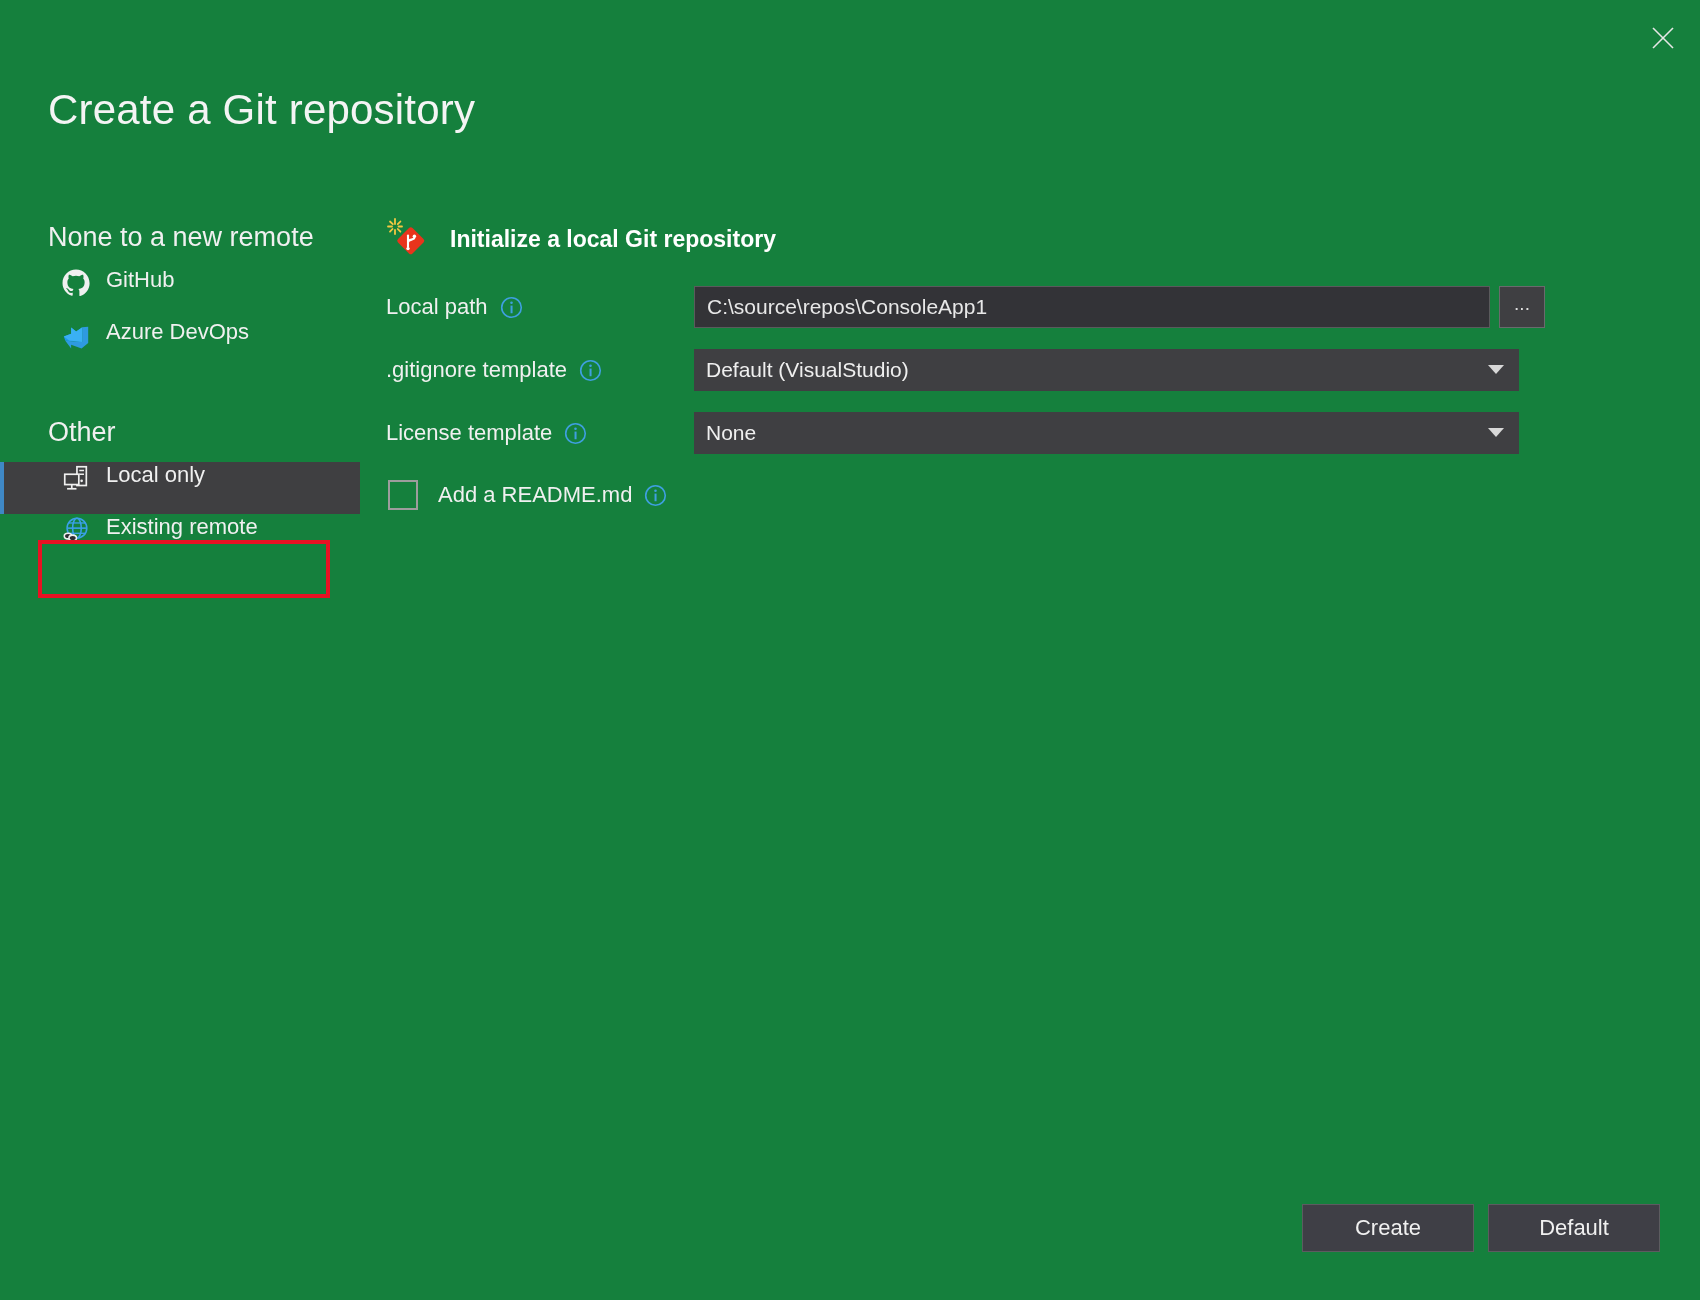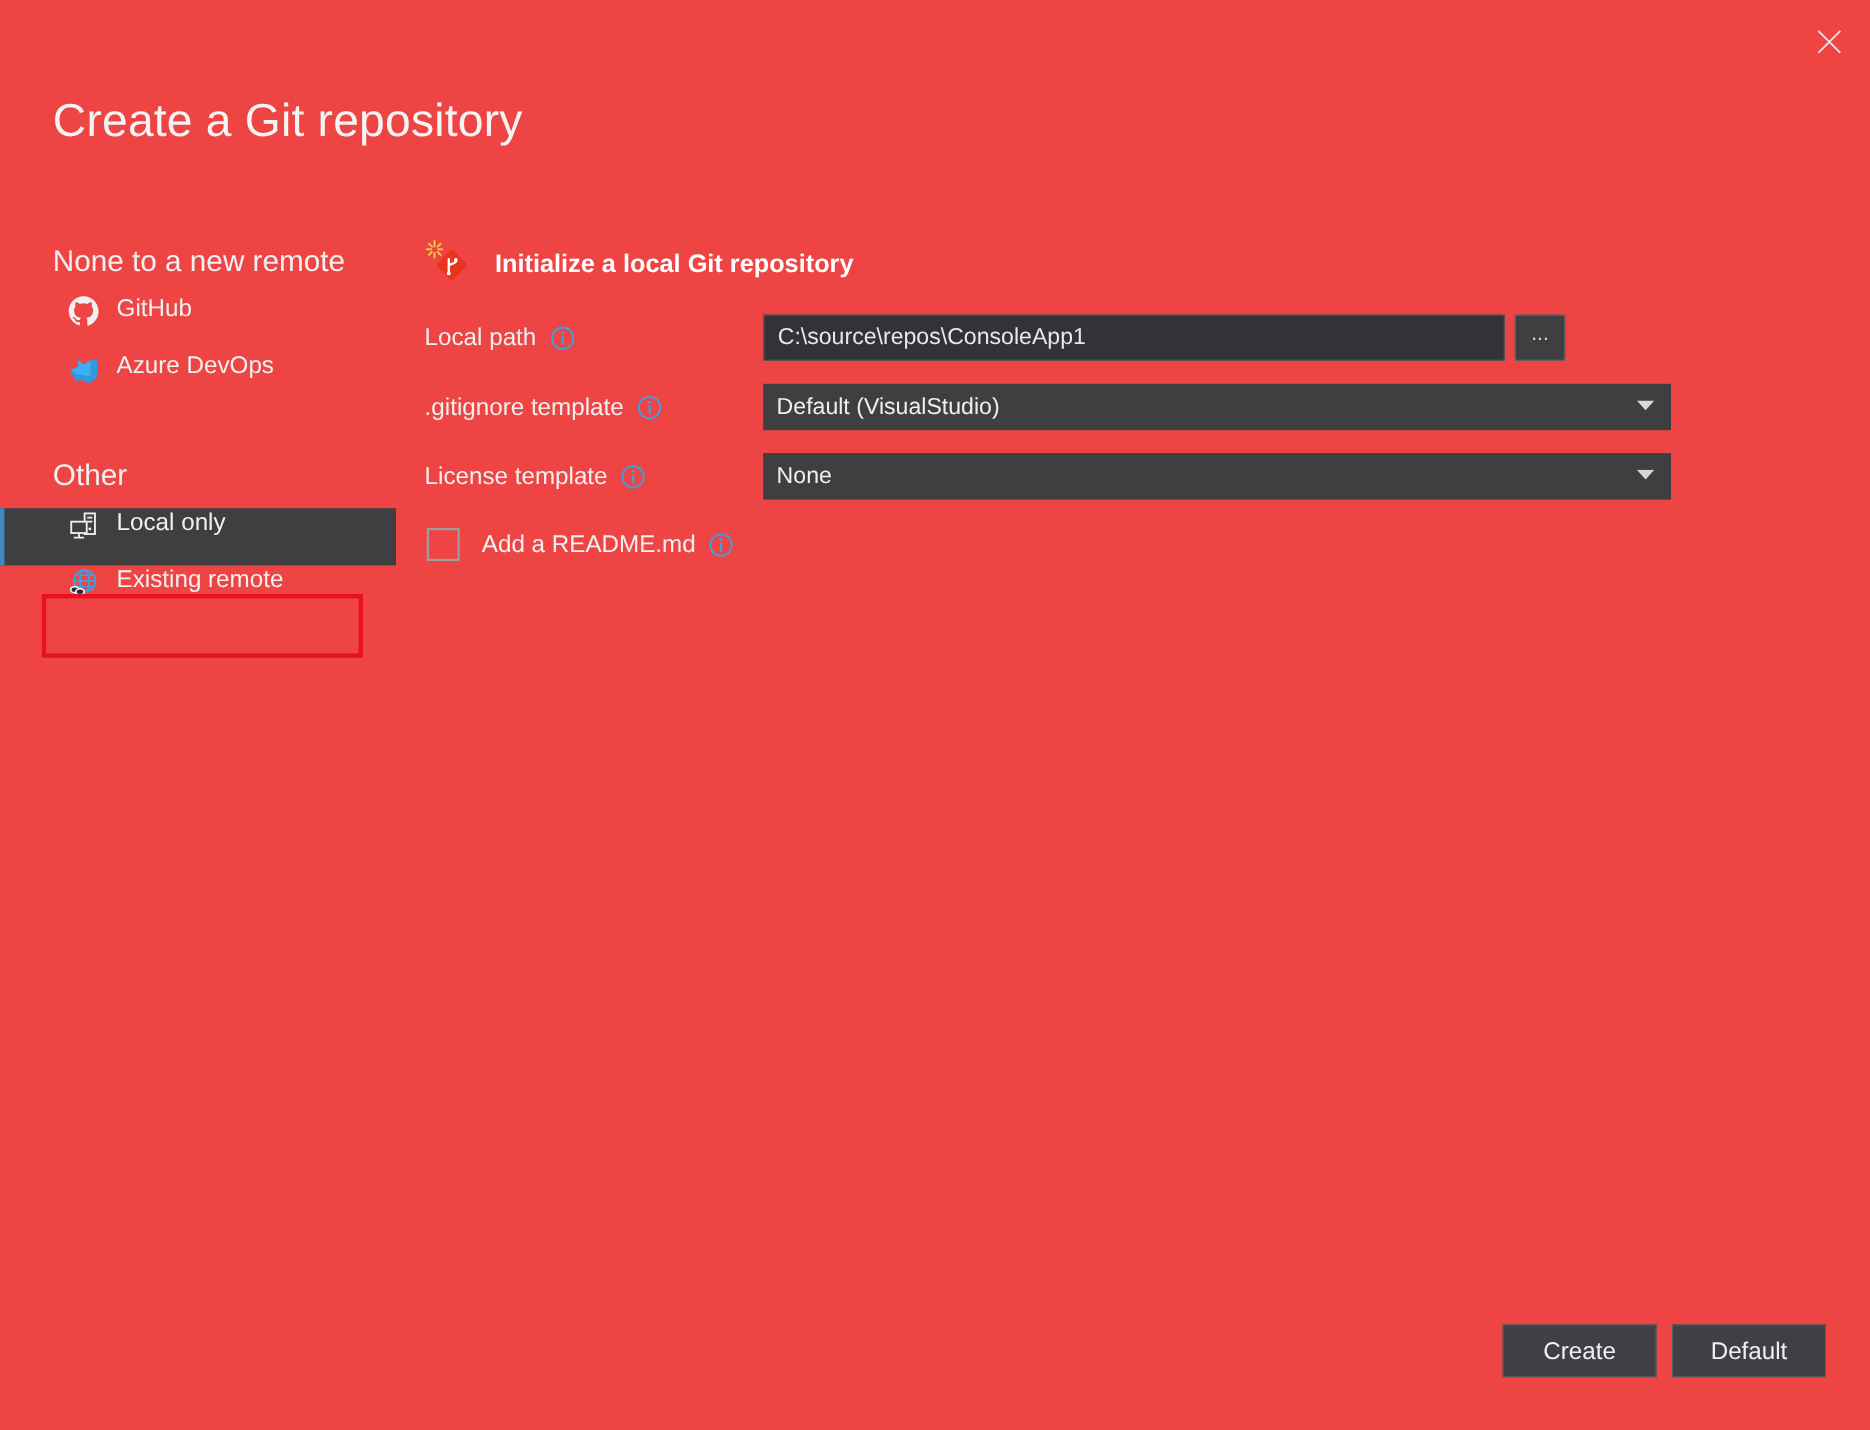--- a/index.html
+++ b/index.html
@@ -6,21 +6,21 @@
   html, body {
     margin: 0; padding: 0;
     width: 1700px; height: 1300px;
     background: #252526;
     font-family: "Liberation Sans", sans-serif;
     overflow: hidden;
   }
   .dialog {
     position: relative;
     width: 1700px; height: 1300px;
-    background: #ef4444;
+    background: #15803d;
     color: #f1f1f1;
   }
 
   
   .close-btn {
     position: absolute;
     top: 12px; right: 10px;
     width: 54px; height: 52px;
     display: flex; align-items: center; justify-content: center;
     cursor: pointer;
@@ -148,21 +148,21 @@
 
   .text-input {
     height: 42px;
     background: #333337;
     border: 1px solid #5a5a5c;
     color: #e8e8e8;
     font-size: 21px;
     font-family: "Liberation Sans", sans-serif;
     font-weight: 300;
     padding: 0 12px;
-    width: 674px;
+    width: 796px;
     outline: none;
   }
   .browse-btn {
     width: 46px; height: 42px;
     margin-left: 9px;
     background: #3f3f42;
     border: 1px solid #6a6a6d;
     color: #e0e0e0;
     font-size: 19px;
     line-height: 1;
@@ -221,21 +221,21 @@
 
   
   .footer {
     position: absolute;
     right: 40px;
     bottom: 48px;
     display: flex;
     gap: 14px;
   }
   .dlg-btn {
-    width: 140px; height: 48px;
+    width: 172px; height: 48px;
     background: #3f3f46;
     border: 1px solid #5c5c60;
     color: #f0f0f0;
     font-size: 22px;
     font-weight: 300;
     font-family: "Liberation Sans", sans-serif;
     cursor: pointer;
   }
 </style>
 </head>

